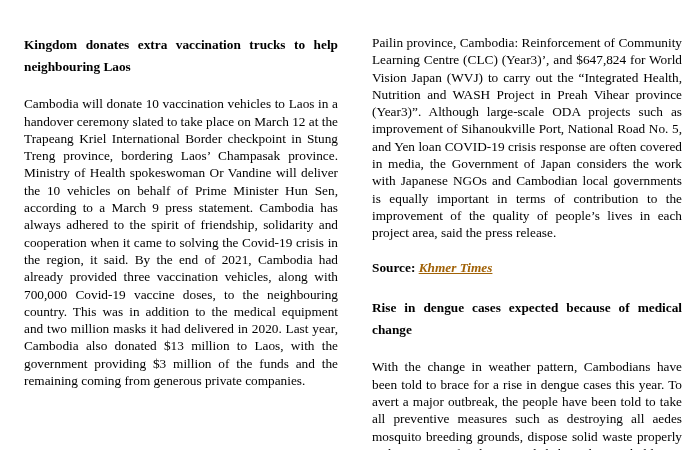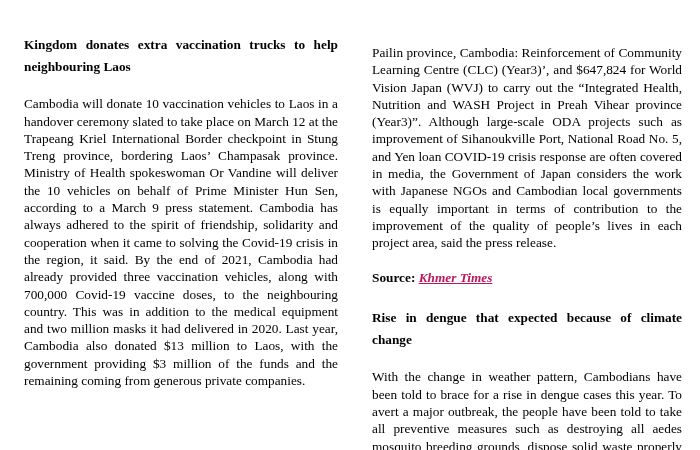--- a/index.html
+++ b/index.html
@@ -29,44 +29,44 @@
     font-weight: bold;
     margin: 0;
     font-size: 13.3px;
     line-height: 22px;
     text-align: justify;
   }
   .article-heading.spaced-before { margin-top: 21px; }
   .article-para {
     margin: 17.3px 0 0 0;
   }
-  .article-para.first { margin-top: 10px; }
+  .article-para.first { margin-top: 0; }
   .source-line {
     margin: 17.3px 0 0 0;
     font-weight: bold;
     text-align: left;
   }
   a.source-link {
-    color: #be185d;
+    color: #a16207;
     font-weight: bold;
     font-style: italic;
     text-decoration: underline;
     cursor: pointer;
   }
 </style>
 </head>
 <body>
 
 <div class="page">
 
   <div class="col col-left">
     <h3 class="article-heading">Kingdom donates extra vaccination trucks to help neighbouring Laos</h3>
     <p class="article-para">Cambodia will donate 10 vaccination vehicles to Laos in a handover ceremony slated to take place on March 12 at the Trapeang Kriel International Border checkpoint in Stung Treng province, bordering Laos’ Champasak province. Ministry of Health spokeswoman Or Vandine will deliver the 10 vehicles on behalf of Prime Minister Hun Sen, according to a March 9 press statement. Cambodia has always adhered to the spirit of friendship, solidarity and cooperation when it came to solving the Covid-19 crisis in the region, it said. By the end of 2021, Cambodia had already provided three vaccination vehicles, along with 700,000 Covid-19 vaccine doses, to the neighbouring country. This was in addition to the medical equipment and two million masks it had delivered in 2020. Last year, Cambodia also donated $13 million to Laos, with the government providing $3 million of the funds and the remaining coming from generous private companies.</p>
   </div>
 
   <div class="col col-right">
     <p class="article-para first">Pailin province, Cambodia: Reinforcement of Community Learning Centre (CLC) (Year3)’, and $647,824 for World Vision Japan (WVJ) to carry out the “Integrated Health, Nutrition and WASH Project in Preah Vihear province (Year3)”. Although large-scale ODA projects such as improvement of Sihanoukville Port, National Road No. 5, and Yen loan COVID-19 crisis response are often covered in media, the Government of Japan considers the work with Japanese NGOs and Cambodian local governments is equally important in terms of contribution to the improvement of the quality of people’s lives in each project area, said the press release.</p>
     <p class="source-line"><span>Source:</span> <a class="source-link">Khmer Times</a></p>
-    <h3 class="article-heading spaced-before">Rise in dengue that expected because of climate change</h3>
+    <h3 class="article-heading spaced-before">Rise in dengue cases expected because of medical change</h3>
     <p class="article-para">With the change in weather pattern, Cambodians have been told to brace for a rise in dengue cases this year. To avert a major outbreak, the people have been told to take all preventive measures such as destroying all aedes mosquito breeding grounds, dispose solid waste properly and remove artificial man-made habitat that can hold</p>
   </div>
 
 </div>
 
 </body></html>

